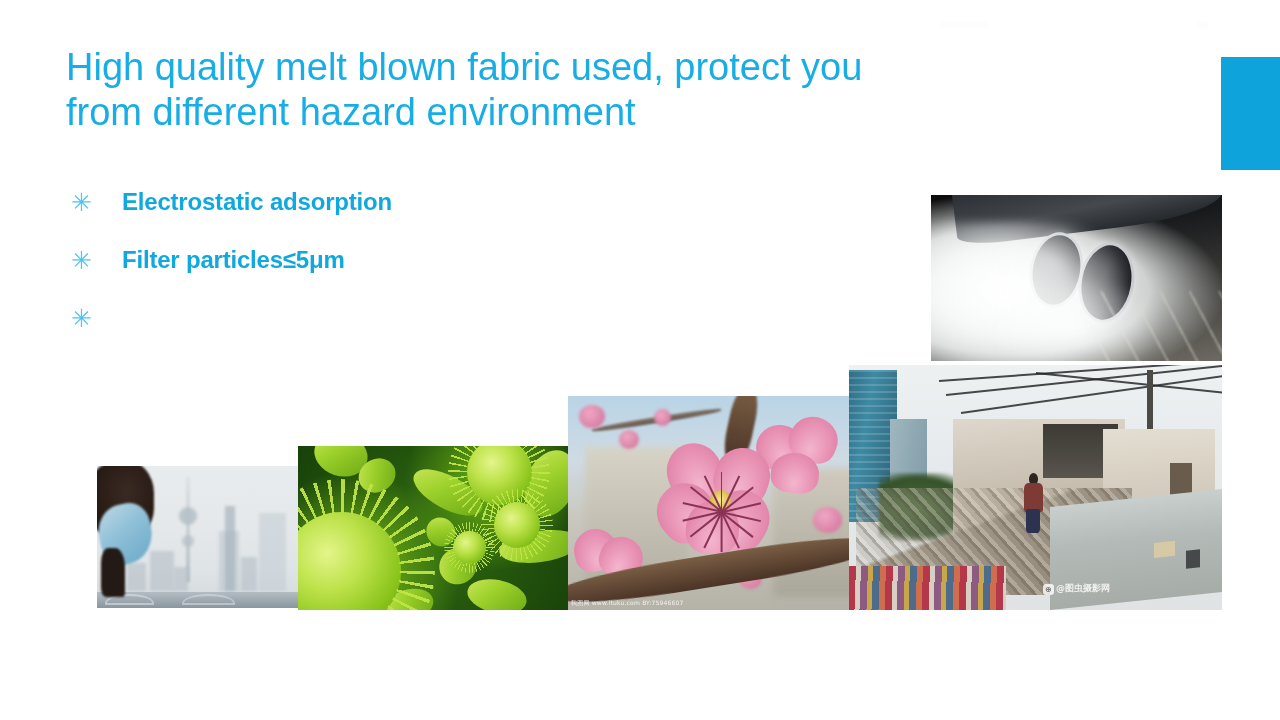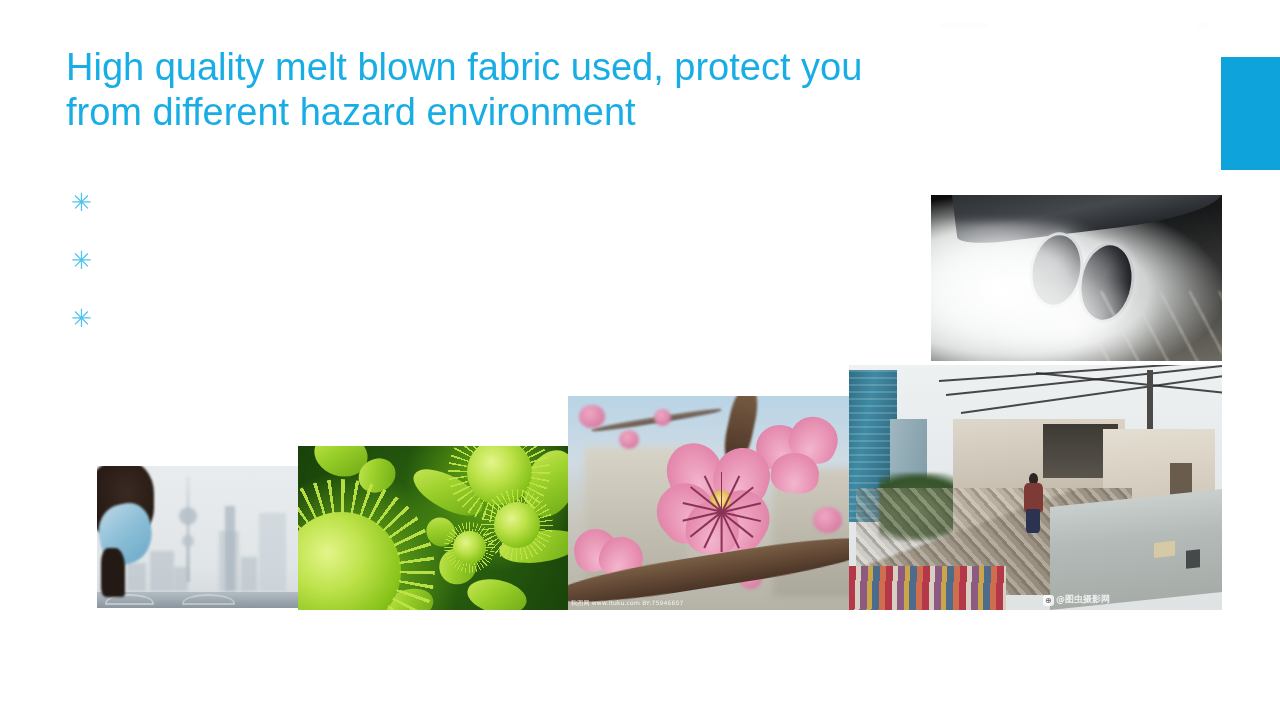--- a/index.html
+++ b/index.html
@@ -400,21 +400,21 @@
     background: #2b3350; border-radius: 10% 10% 20% 20%;
   }
   #laundry {
     position: absolute; left: 0; bottom: 0; width: 42%; height: 18%;
     background:
       repeating-linear-gradient(92deg,
         #b4384a 0 7px, #d7cfc2 7px 12px, #8d5a82 12px 19px,
         #c9a64a 19px 24px, #4d6b8a 24px 31px, #cf6d4f 31px 37px);
     filter: blur(.5px);
   }
-  #rubble-wm { left: 52%; bottom: 4px; font-size: 9px; font-weight: bold; }
+  #rubble-wm { left: 52%; bottom: 15px; font-size: 9px; font-weight: bold; }
   #rubble-wm .wb {
     display: inline-block; width: 11px; height: 11px; border-radius: 3px;
     background: rgba(255,255,255,.8); color: #777; font-size: 8px;
     text-align: center; line-height: 11px; margin-right: 2px; vertical-align: -1px;
   }
 </style>
 </head>
 <body>
 
 <div id="slide">
@@ -424,24 +424,26 @@
 
   <div id="title">High quality melt blown fabric used, protect you
 from different hazard environment</div>
 
   <div id="accent-rect"></div>
 
   <div id="bullets">
 
     <div class="bullet-row">
       <span class="bullet-mark">✳</span>
+      <span class="bullet-text">Electrostatic adsorption</span>
     </div>
 
     <div class="bullet-row">
       <span class="bullet-mark">✳</span>
+      <span class="bullet-text">Filter particles≤5μm</span>
     </div>
 
     <div class="bullet-row">
       <span class="bullet-mark">✳</span>
     </div>
 
   </div>
 
   <div class="photo" id="photo-smog">
     <div id="smog-sky"></div>

